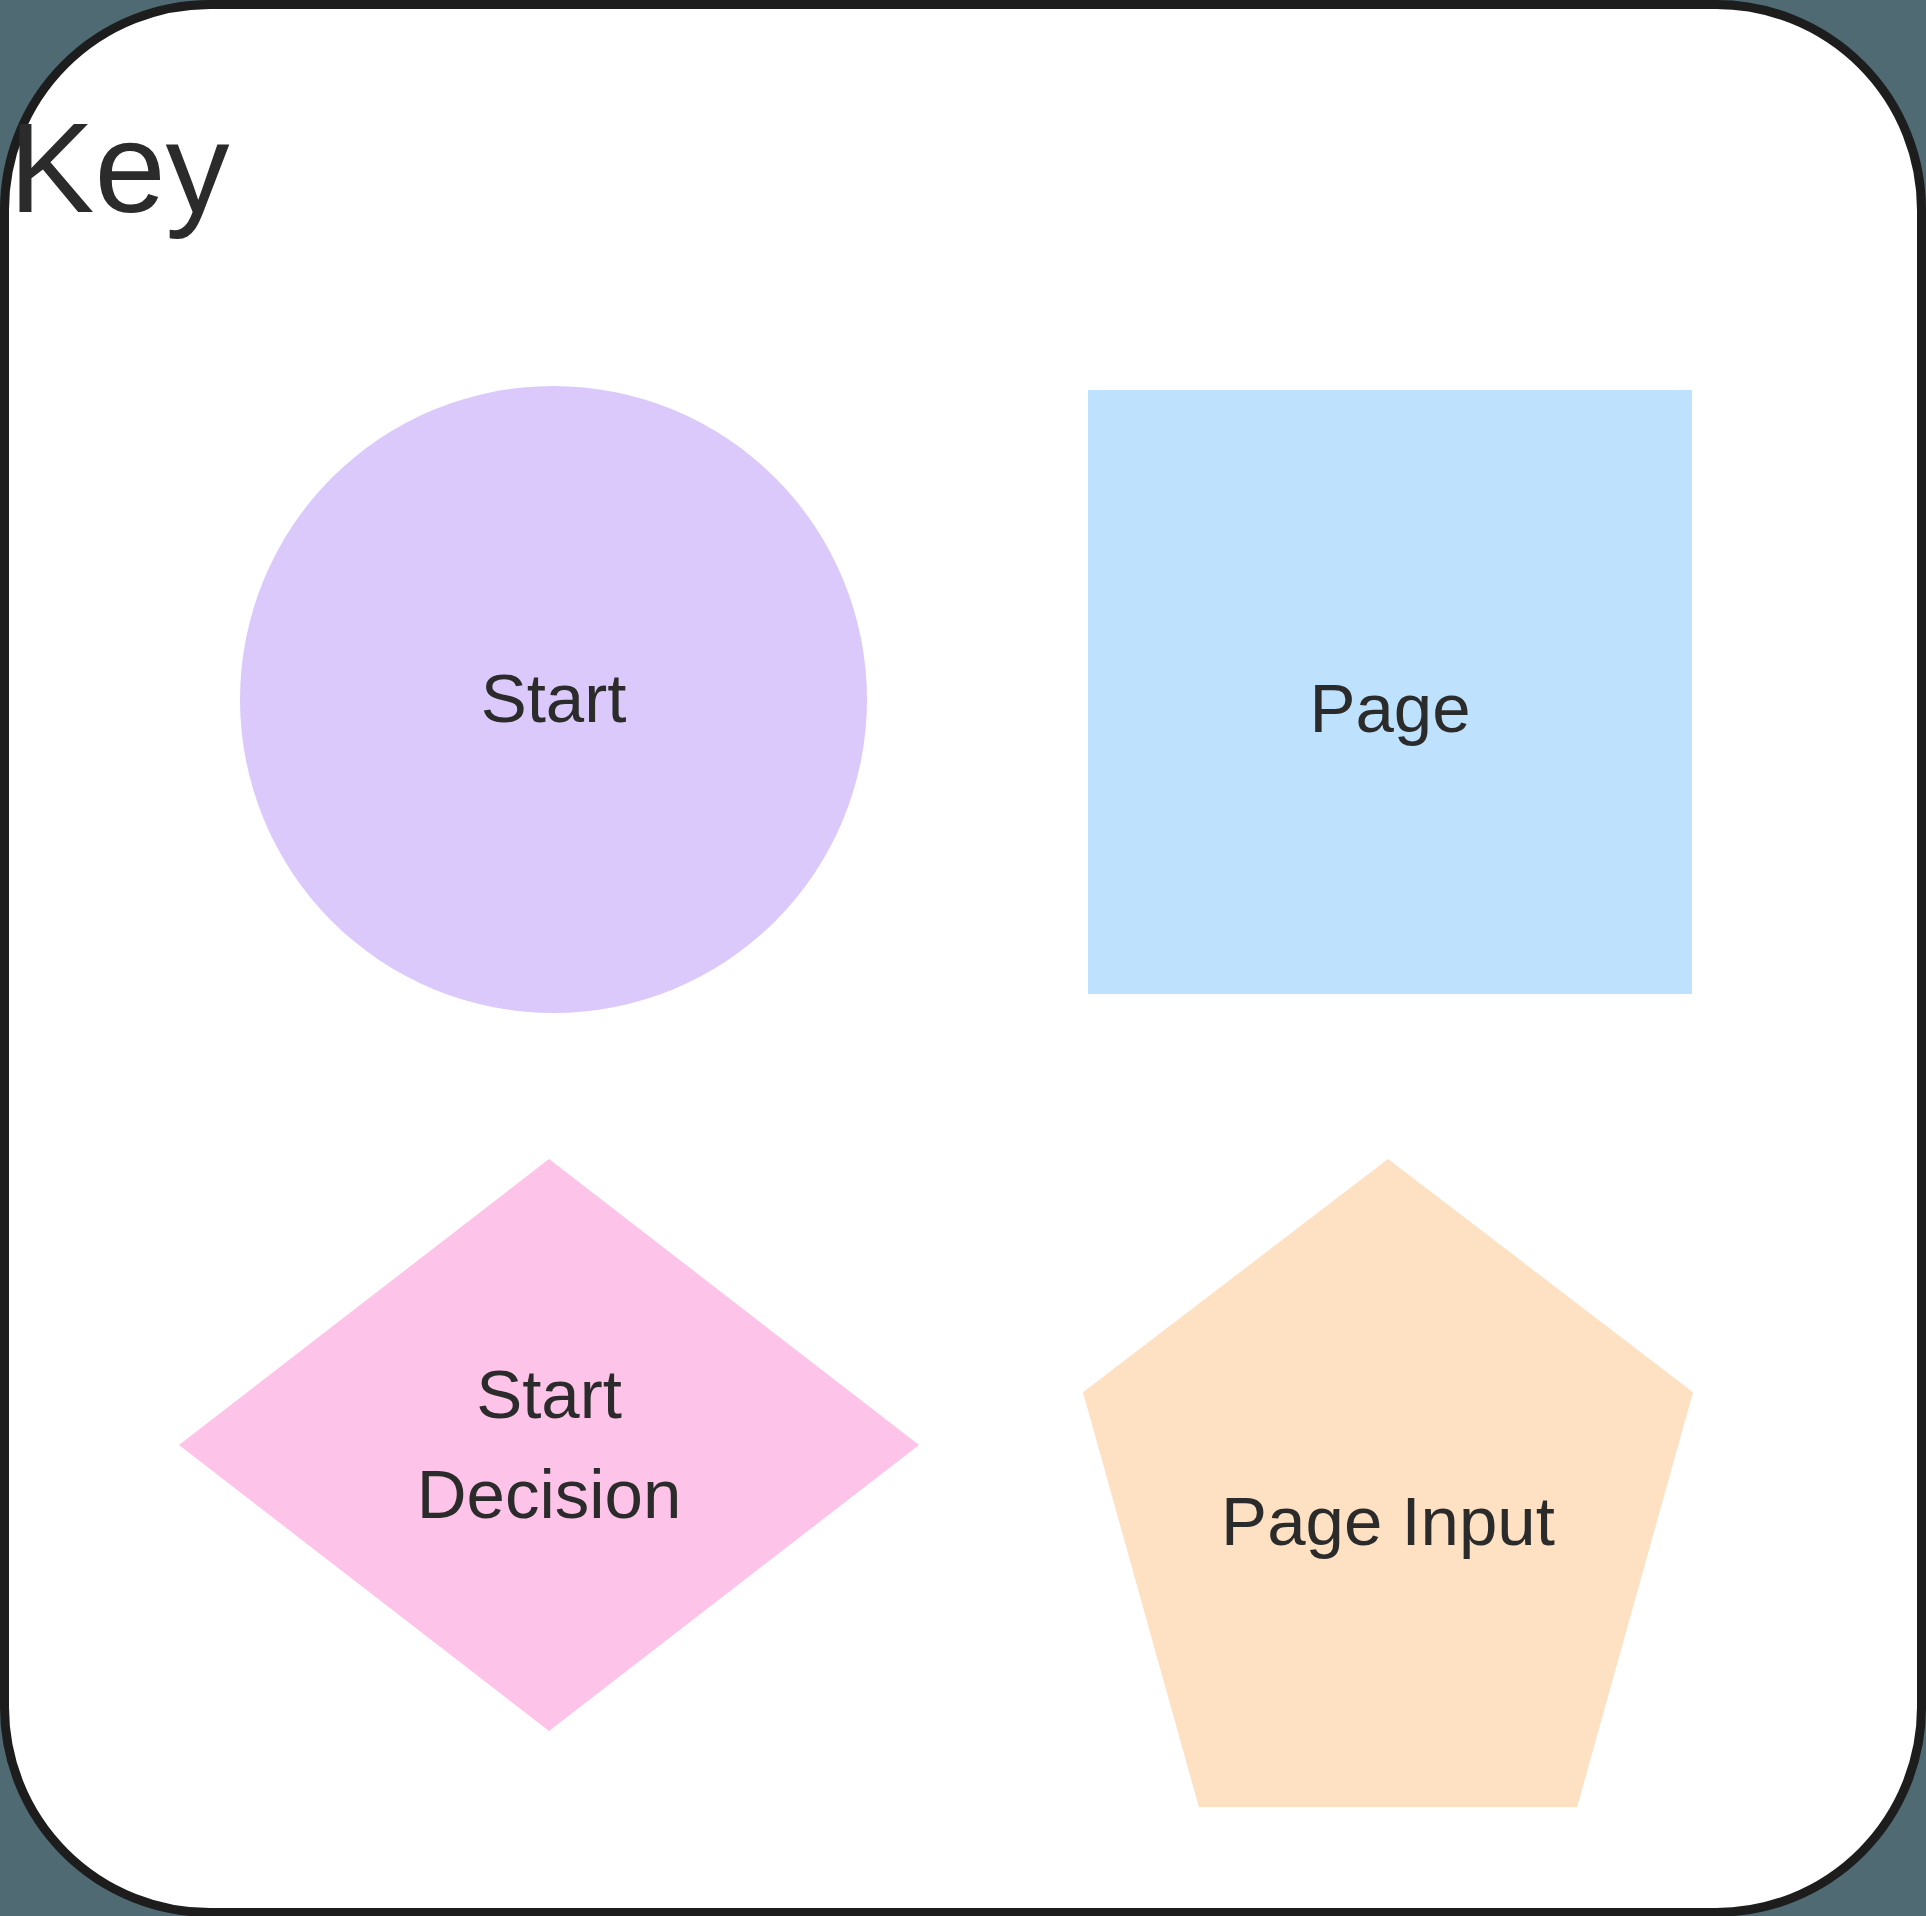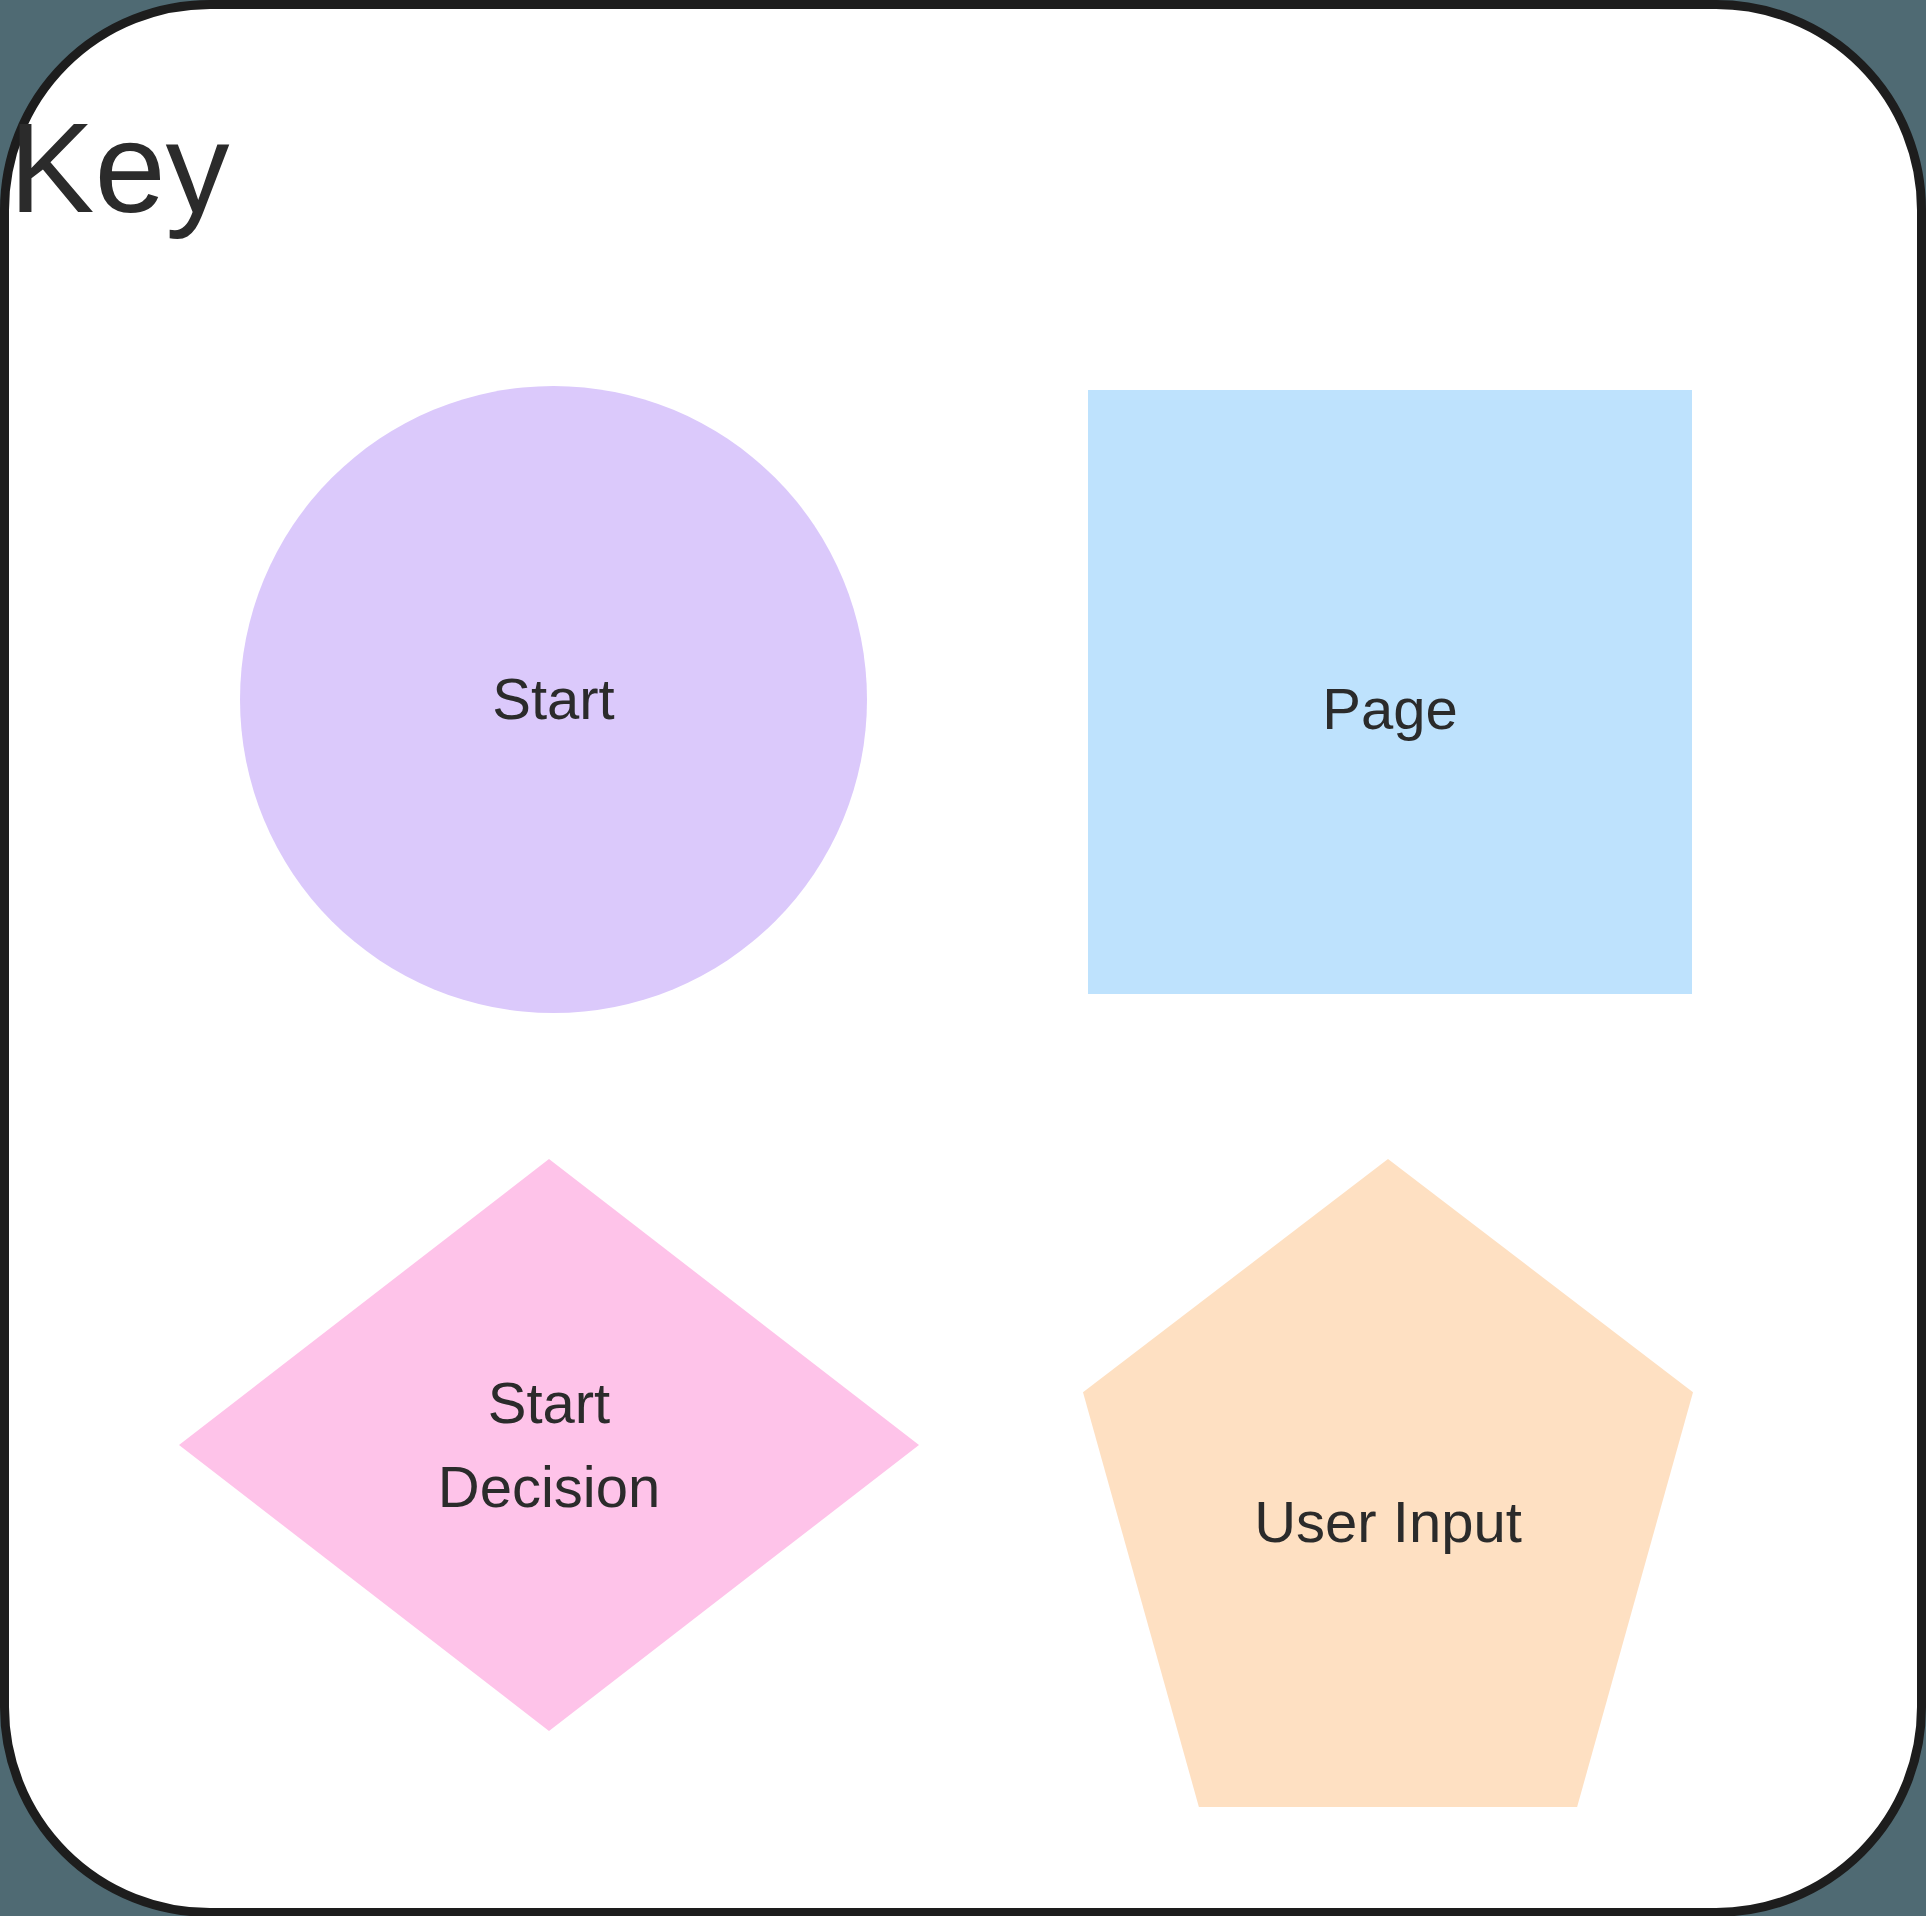--- a/index.html
+++ b/index.html
@@ -40,21 +40,21 @@
     font-weight: 500;
     line-height: 1.25;
     letter-spacing: 0px;
   }
   .shape {
     position: absolute;
     display: flex;
     align-items: center;
     justify-content: center;
     text-align: center;
-    font-size: 58px;
+    font-size: 69px;
     font-weight: 500;
     line-height: 1.45;
   }
   .shape-circle {
     left: 231px;
     top: 377px;
     width: 627px;
     height: 627px;
     border-radius: 50%;
   }
@@ -102,18 +102,18 @@
     </div>
 
     <div class="shape shape-diamond" style="background: rgb(254, 195, 233);">
       <span class="shape-label" style="color: rgb(43, 43, 43);">
         <span class="shape-label">Start</span>
         <span class="shape-label">Decision</span>
       </span>
     </div>
 
     <div class="shape shape-pentagon" style="background: rgb(254, 224, 194);">
-      <span class="shape-label" style="color: rgb(43, 43, 43);">User Input</span>
+      <span class="shape-label" style="color: rgb(43, 43, 43);">Page Input</span>
     </div>
 
   </div>
 </div>
 
 
 </body></html>

